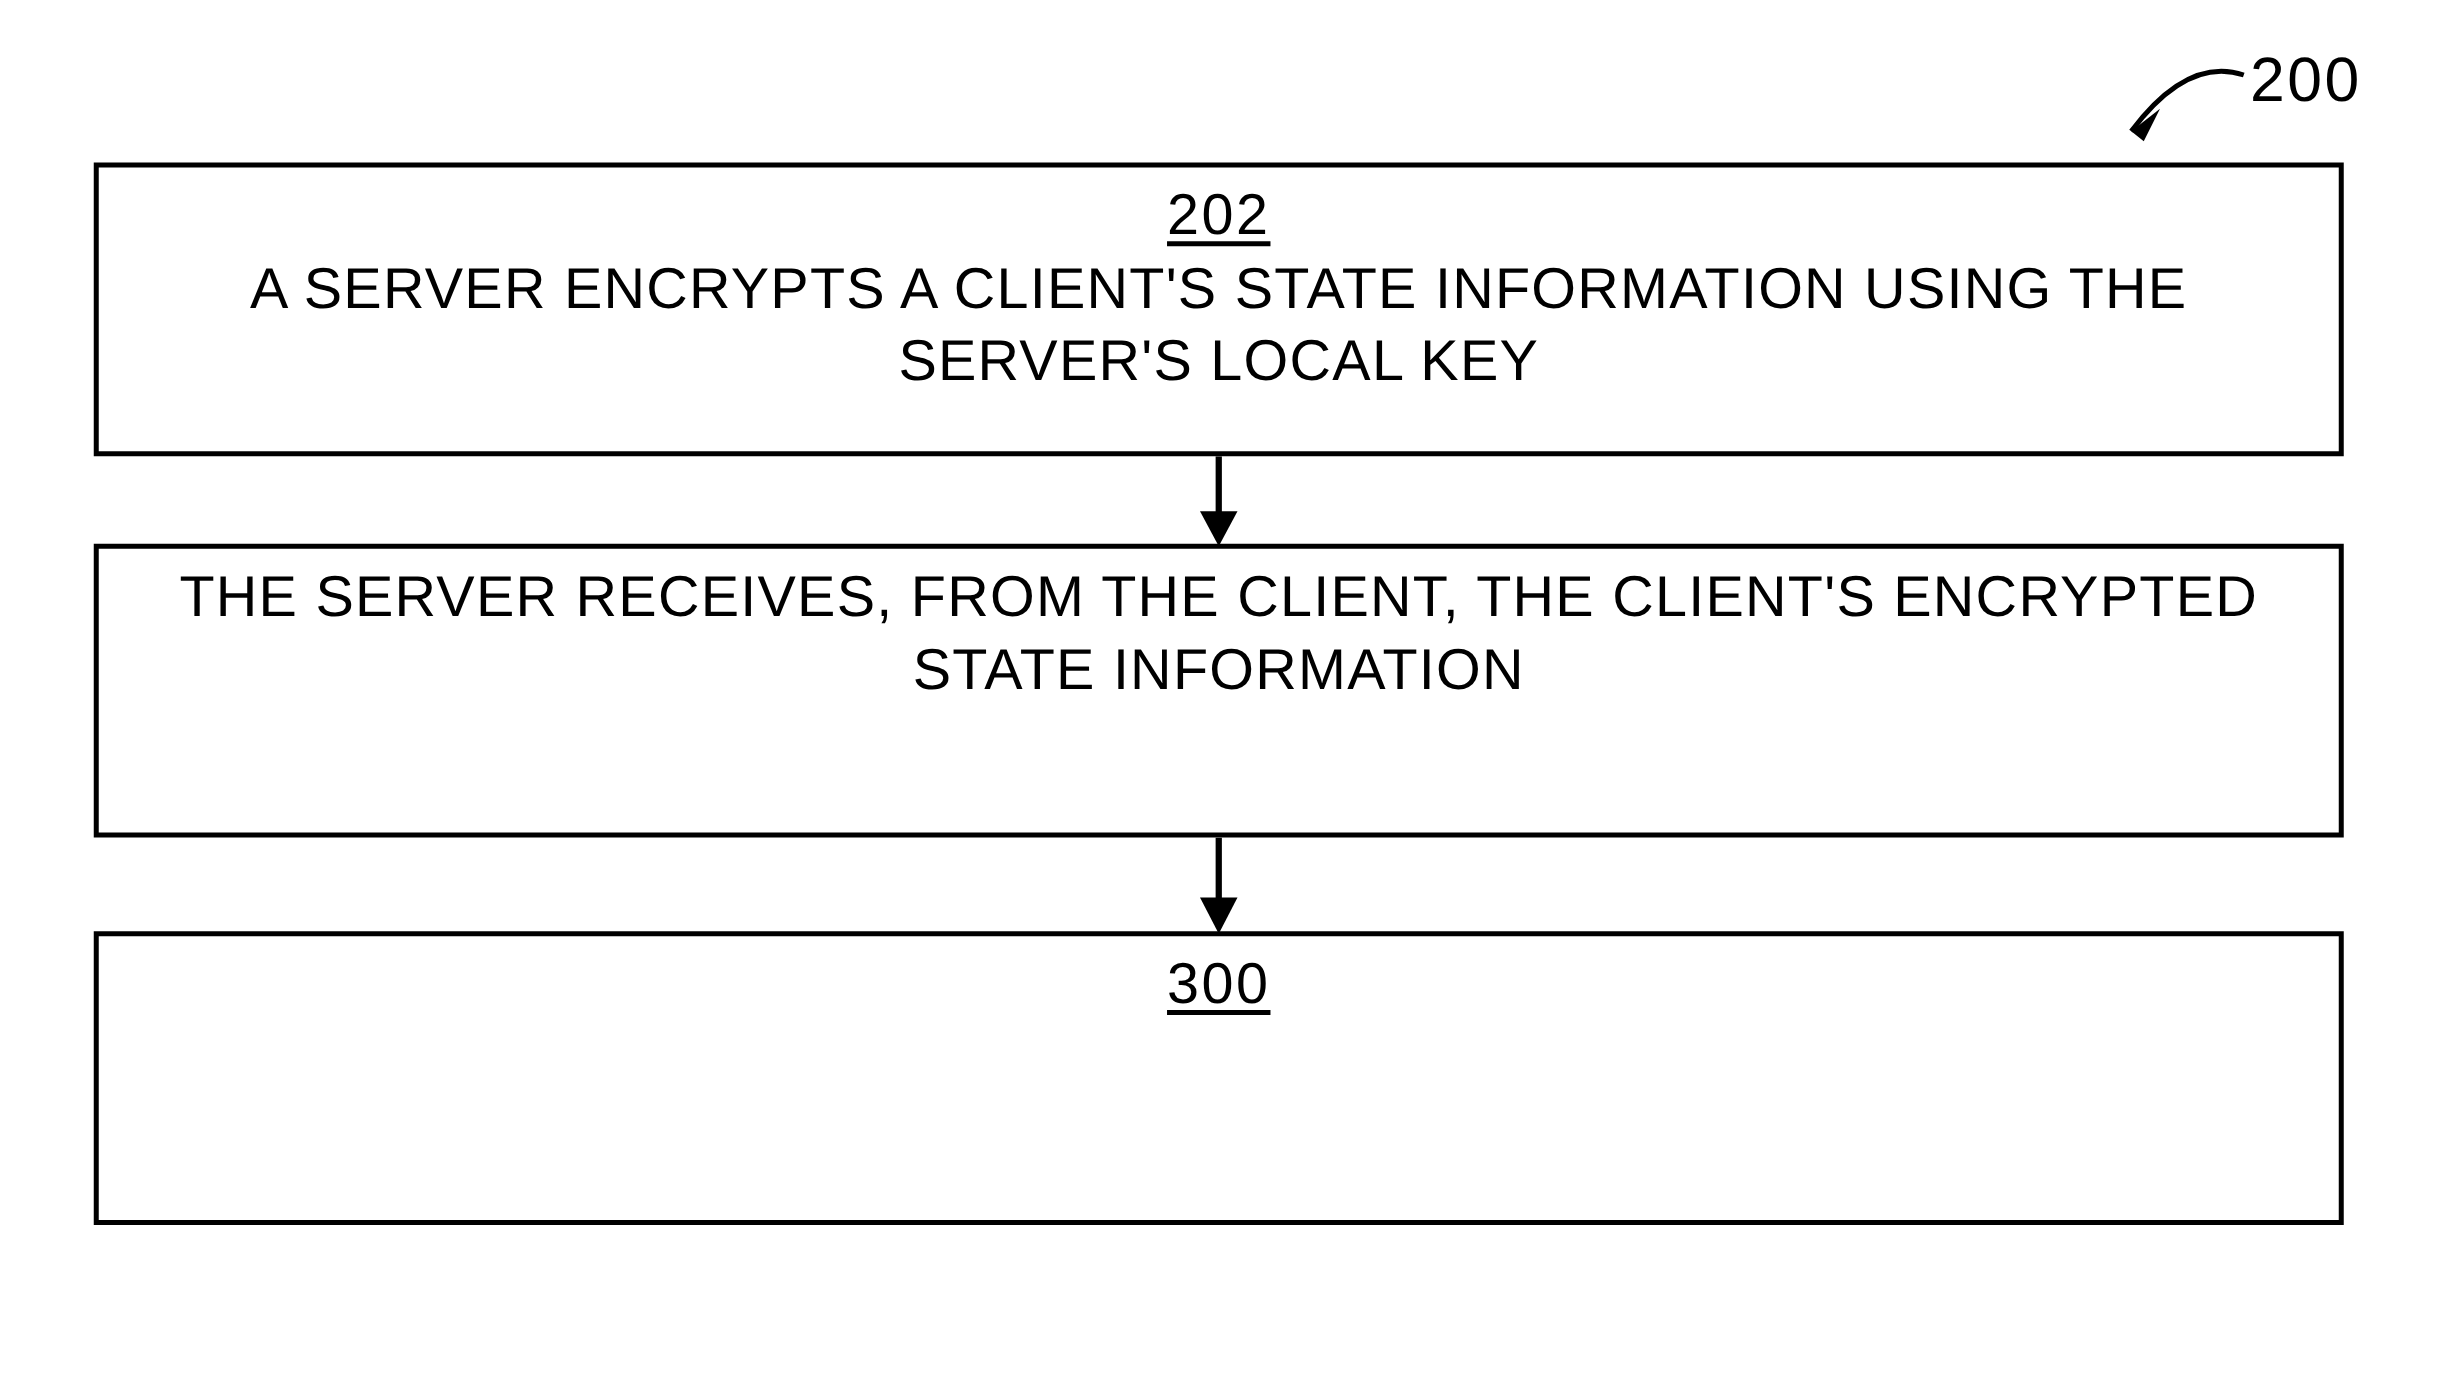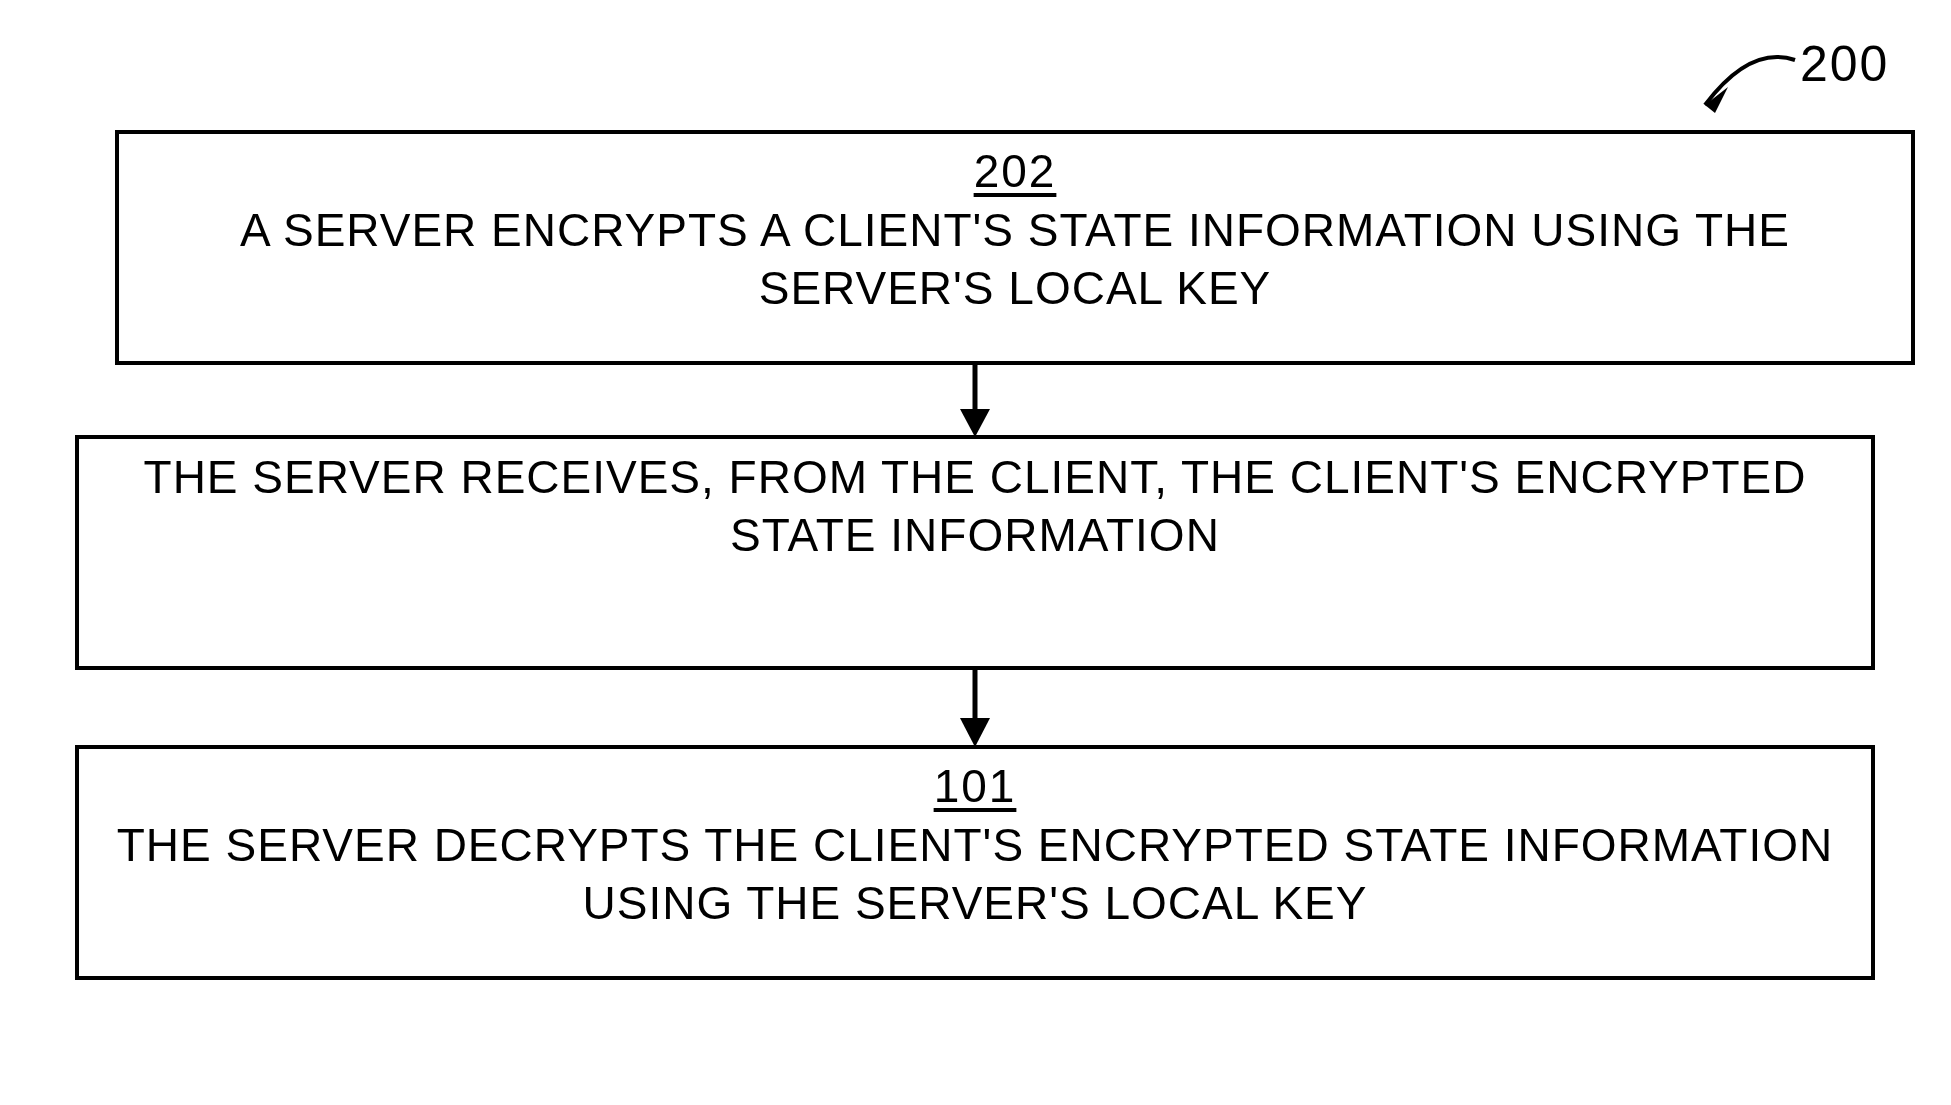--- a/index.html
+++ b/index.html
@@ -56,37 +56,36 @@
 
 <div class="canvas">
 
   <div class="fig-label" style="top:35px; left:1800px;">200</div>
 
   <svg class="fig-arrow" style="top:35px; left:1680px;" width="140" height="95">
     <path d="M115 25 Q 70 10 25 70" fill="none" stroke="#000" stroke-width="4"></path>
     <polygon points="25,70 48,52 35,78" fill="#000"></polygon>
   </svg>
 
-  <div class="step-box" style="top:130px; left:75px; width:1800px; height:235px;margin-left:40px;">
+  <div class="step-box" style="top:130px; left:75px; width:1800px; height:235px;">
     <span class="step-num">202</span>
     <span class="step-text">A SERVER ENCRYPTS A CLIENT'S STATE INFORMATION USING THE SERVER'S LOCAL KEY</span>
   </div>
 
   <svg class="connector" style="top:365px; left:950px;" width="50" height="75">
     <line x1="25" y1="0" x2="25" y2="48" stroke="#000" stroke-width="5"></line>
     <polygon points="25,72 10,44 40,44" fill="#000"></polygon>
   </svg>
 
   <div class="step-box" style="top:435px; left:75px; width:1800px; height:235px;">
     <span class="step-text">THE SERVER RECEIVES, FROM THE CLIENT, THE CLIENT'S ENCRYPTED STATE INFORMATION</span>
   </div>
 
   <svg class="connector" style="top:670px; left:950px;" width="50" height="80">
     <line x1="25" y1="0" x2="25" y2="52" stroke="#000" stroke-width="5"></line>
     <polygon points="25,77 10,48 40,48" fill="#000"></polygon>
   </svg>
 
   <div class="step-box" style="top:745px; left:75px; width:1800px; height:235px;">
-    <span class="step-num">101</span>
-    <span class="step-text">THE SERVER DECRYPTS THE CLIENT'S ENCRYPTED STATE INFORMATION USING THE SERVER'S LOCAL KEY</span>
+    <span class="step-num">300</span>
   </div>
 
 </div>
 
 </body></html>

